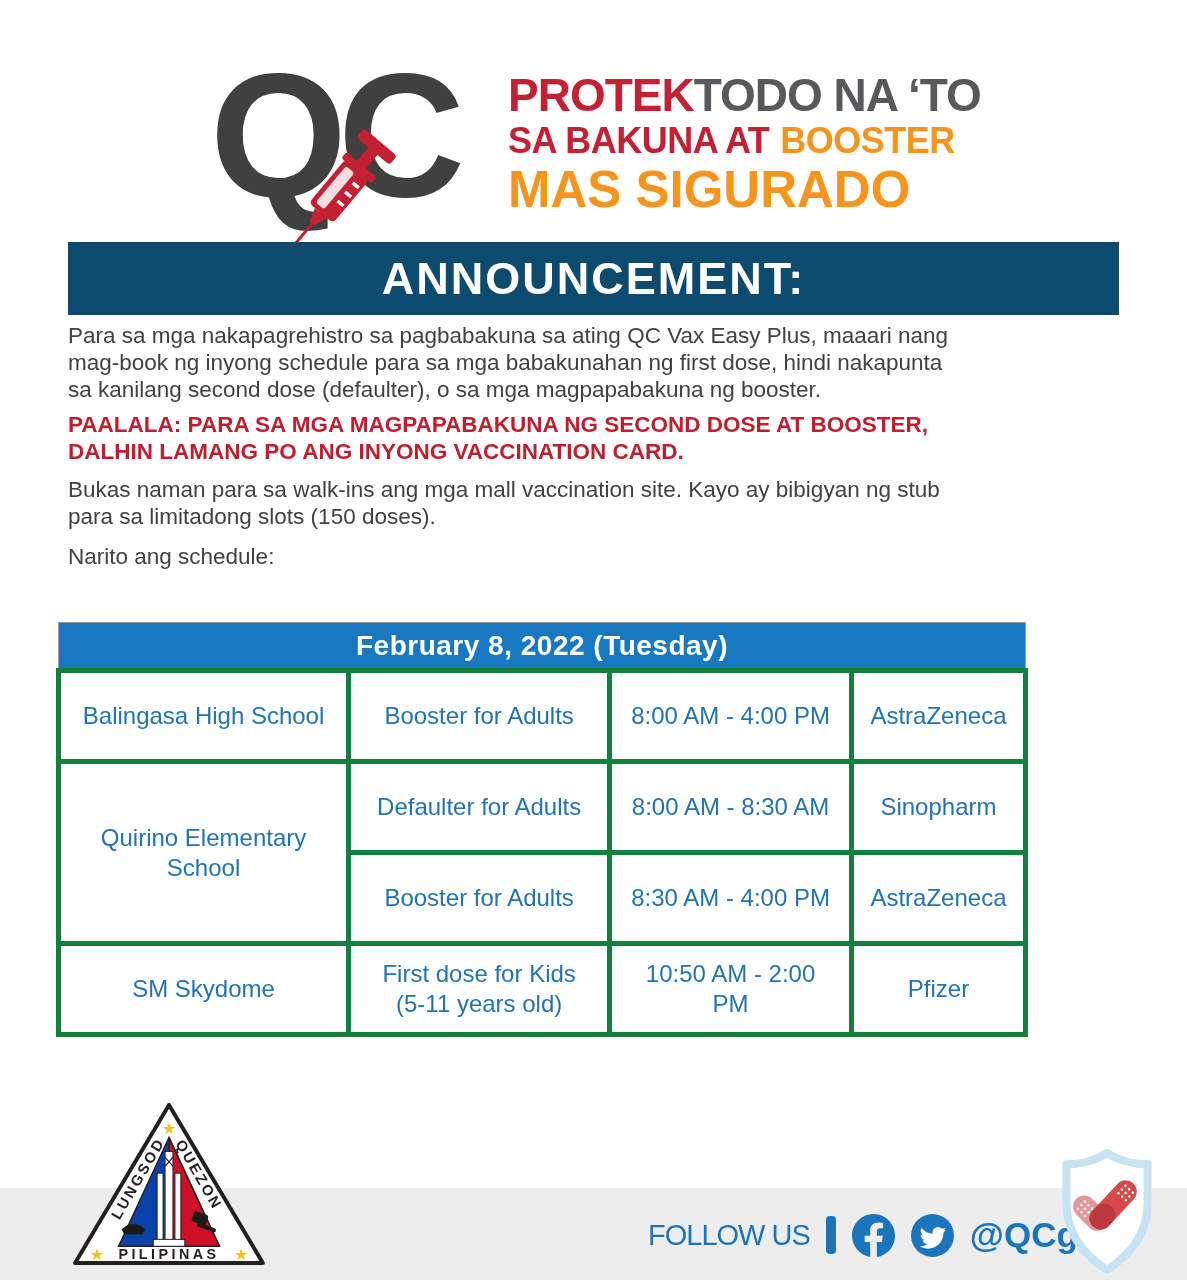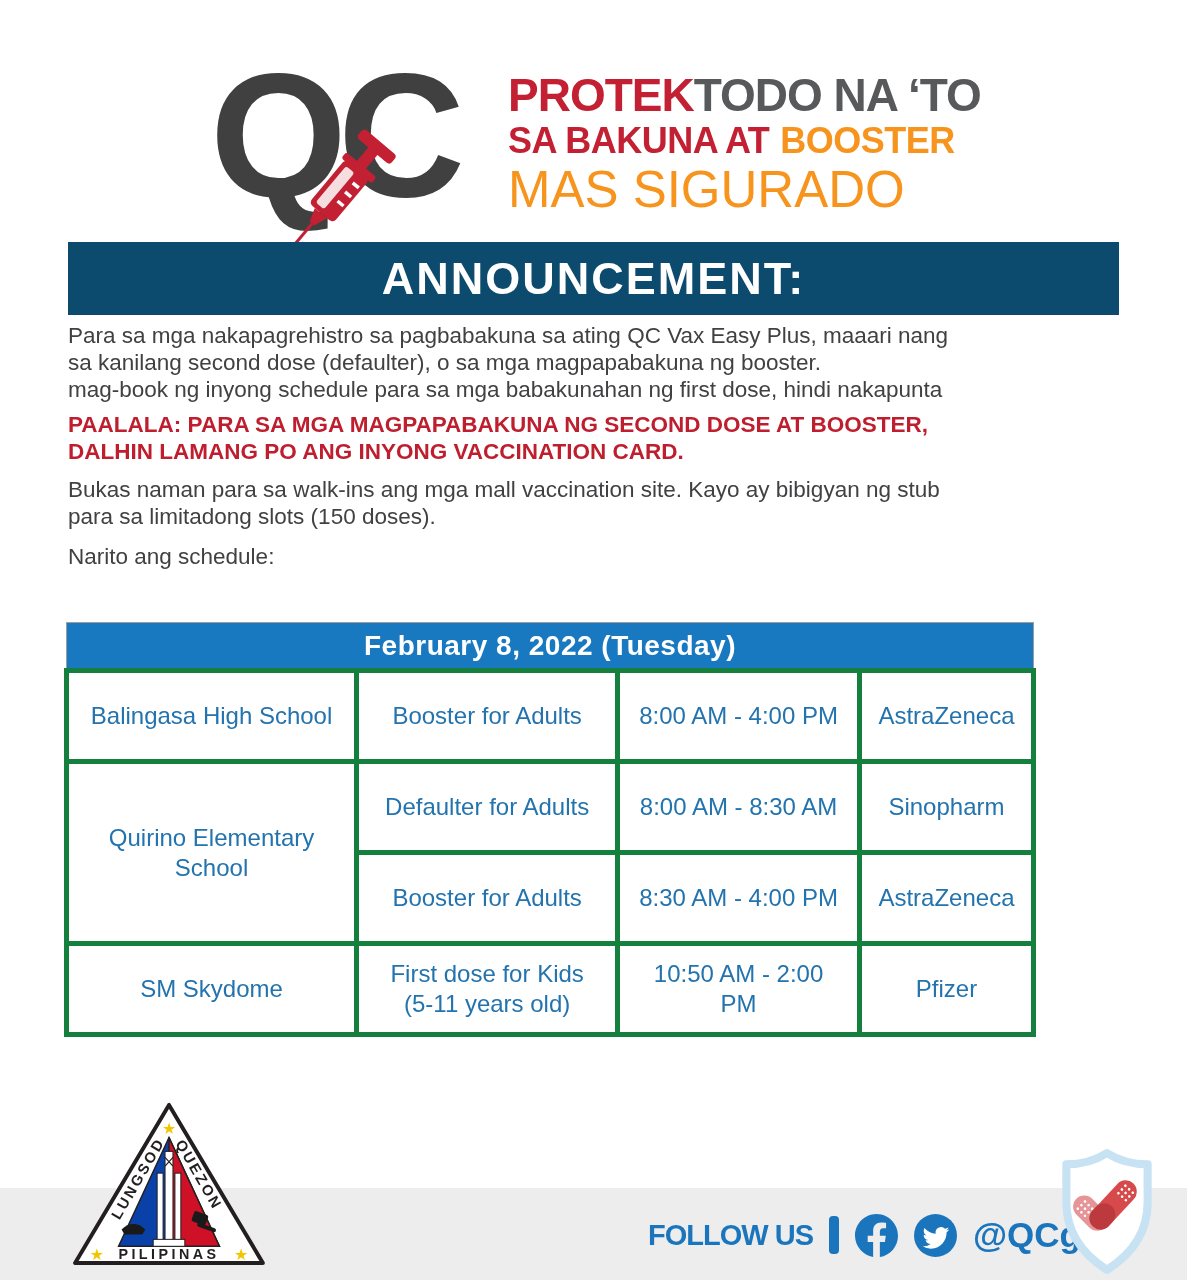--- a/index.html
+++ b/index.html
@@ -7,49 +7,49 @@
         font-family:"Liberation Sans",sans-serif;}
 
   
   .qc-logo{position:absolute;left:210px;top:56px;width:290px;height:172px;}
   .qc-text{font-size:176px;line-height:158px;font-weight:bold;color:#404040;letter-spacing:-9px;}
   .syringe{position:absolute;left:58px;top:66px;width:126px;height:158px;overflow:visible;}
 
   .headline{position:absolute;left:508px;top:70px;white-space:nowrap;}
   .hl1{font-size:46px;font-weight:bold;letter-spacing:-1px;line-height:50px;}
   .hl2{font-size:36px;font-weight:bold;letter-spacing:-0.5px;line-height:42px;}
-  .hl3{font-size:51px;font-weight:normal;line-height:55px;color:#f7941d;}
+  .hl3{font-size:51px;font-weight:bold;line-height:55px;color:#f7941d;}
   .red{color:#c32033;} .gray{color:#58595b;} .orange{color:#f7941d;}
   .hl2 .orange{margin-left:11px;}
 
   
   .banner{position:absolute;left:68px;top:242px;width:1051px;height:73px;background:#0c4a6e;
           color:#ffffff;font-size:45px;font-weight:bold;letter-spacing:2px;text-align:center;
           line-height:73px;}
   .content{position:absolute;left:68px;top:322px;width:1051px;color:#414042;
            font-size:22.5px;line-height:27px;}
   .content p{margin:0;}
   .content .line{display:block;}
   .reminder{color:#be1e2d;font-weight:bold;margin-top:8px !important;}
   .para2{margin-top:11px !important;}
   .intro{margin-top:13px !important;}
 
   
-  .schedule{position:absolute;left:64px;top:622px;width:972px;border-collapse:collapse;
+  .schedule{position:absolute;left:56px;top:622px;width:972px;border-collapse:collapse;
             table-layout:fixed;}
   .schedule th{background:#1878c0;color:#ffffff;font-size:28px;font-weight:bold;height:43px;
                border:1px solid #9e9e9e;letter-spacing:0.5px;}
   .schedule td{border:5px solid #15803d;color:#2373ae;font-size:24px;text-align:center;
                vertical-align:middle;height:78px;padding:4px 14px;line-height:30px;}
 
   
   .footer-band{position:absolute;left:0;top:1188px;width:1187px;height:92px;background:#ededed;}
   .seal{position:absolute;left:70px;top:1100px;width:198px;height:170px;}
   .follow{position:absolute;left:648px;top:1210px;height:50px;display:flex;align-items:center;gap:16px;}
-  .follow-label{color:#1b75bc;font-size:29px;font-weight:bold;letter-spacing:-1px;white-space:nowrap;}
+  .follow-label{color:#1b75bc;font-size:29px;font-weight:normal;letter-spacing:-1px;white-space:nowrap;}
   .divider{width:10px;height:38px;background:#1b75bc;border-radius:4px;}
   .social-icon{width:43px;height:43px;display:block;}
   .handle{color:#1b75bc;font-size:35px;font-weight:bold;white-space:nowrap;}
   .shield{position:absolute;left:1050px;top:1148px;width:114px;height:128px;overflow:visible;}
 </style>
 </head>
 <body>
 
 <div class="page">
 
@@ -75,22 +75,22 @@
     <div class="hl1"><span class="red">PROTEK</span><span class="gray">TODO NA ‘TO</span></div>
     <div class="hl2"><span class="red">SA BAKUNA AT</span><span class="orange">BOOSTER</span></div>
     <div class="hl3">MAS SIGURADO</div>
   </div>
 
   <div class="banner">ANNOUNCEMENT:</div>
 
   <section class="content">
     <p>
       <span class="line">Para sa mga nakapagrehistro sa pagbabakuna sa ating QC Vax Easy Plus, maaari nang</span>
+      <span class="line">mag-book ng inyong schedule para sa mga babakunahan ng first dose, hindi nakapunta</span>
       <span class="line">sa kanilang second dose (defaulter), o sa mga magpapabakuna ng booster.</span>
-      <span class="line">mag-book ng inyong schedule para sa mga babakunahan ng first dose, hindi nakapunta</span>
     </p>
     <p class="reminder">
       <span class="line">PAALALA: PARA SA MGA MAGPAPABAKUNA NG SECOND DOSE AT BOOSTER,</span>
       <span class="line">DALHIN LAMANG PO ANG INYONG VACCINATION CARD.</span>
     </p>
     <p class="para2">
       <span class="line">Bukas naman para sa walk-ins ang mga mall vaccination site. Kayo ay bibigyan ng stub</span>
       <span class="line">para sa limitadong slots (150 doses).</span>
     </p>
     <p class="intro">Narito ang schedule:</p>

